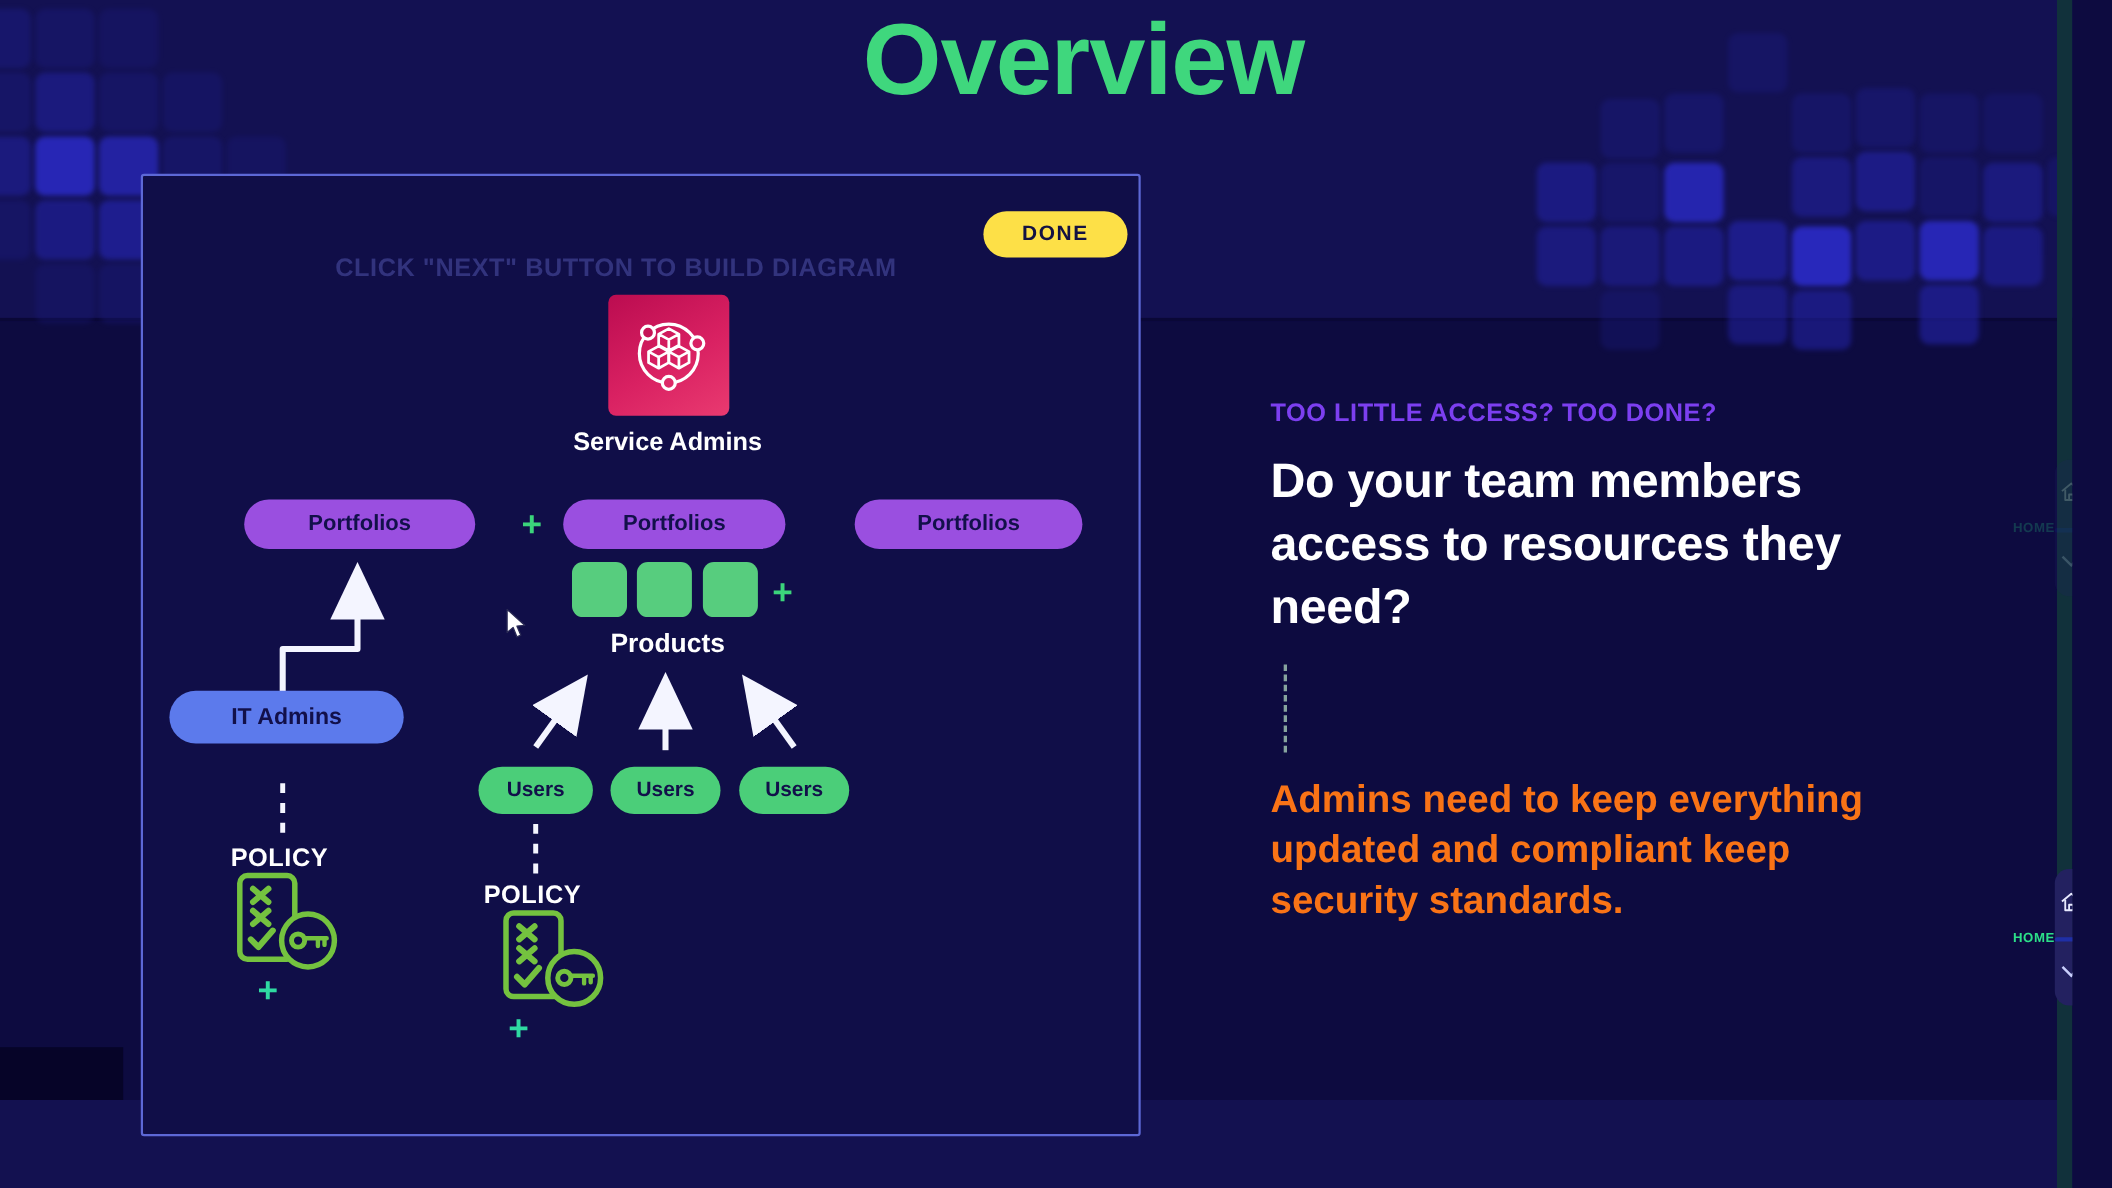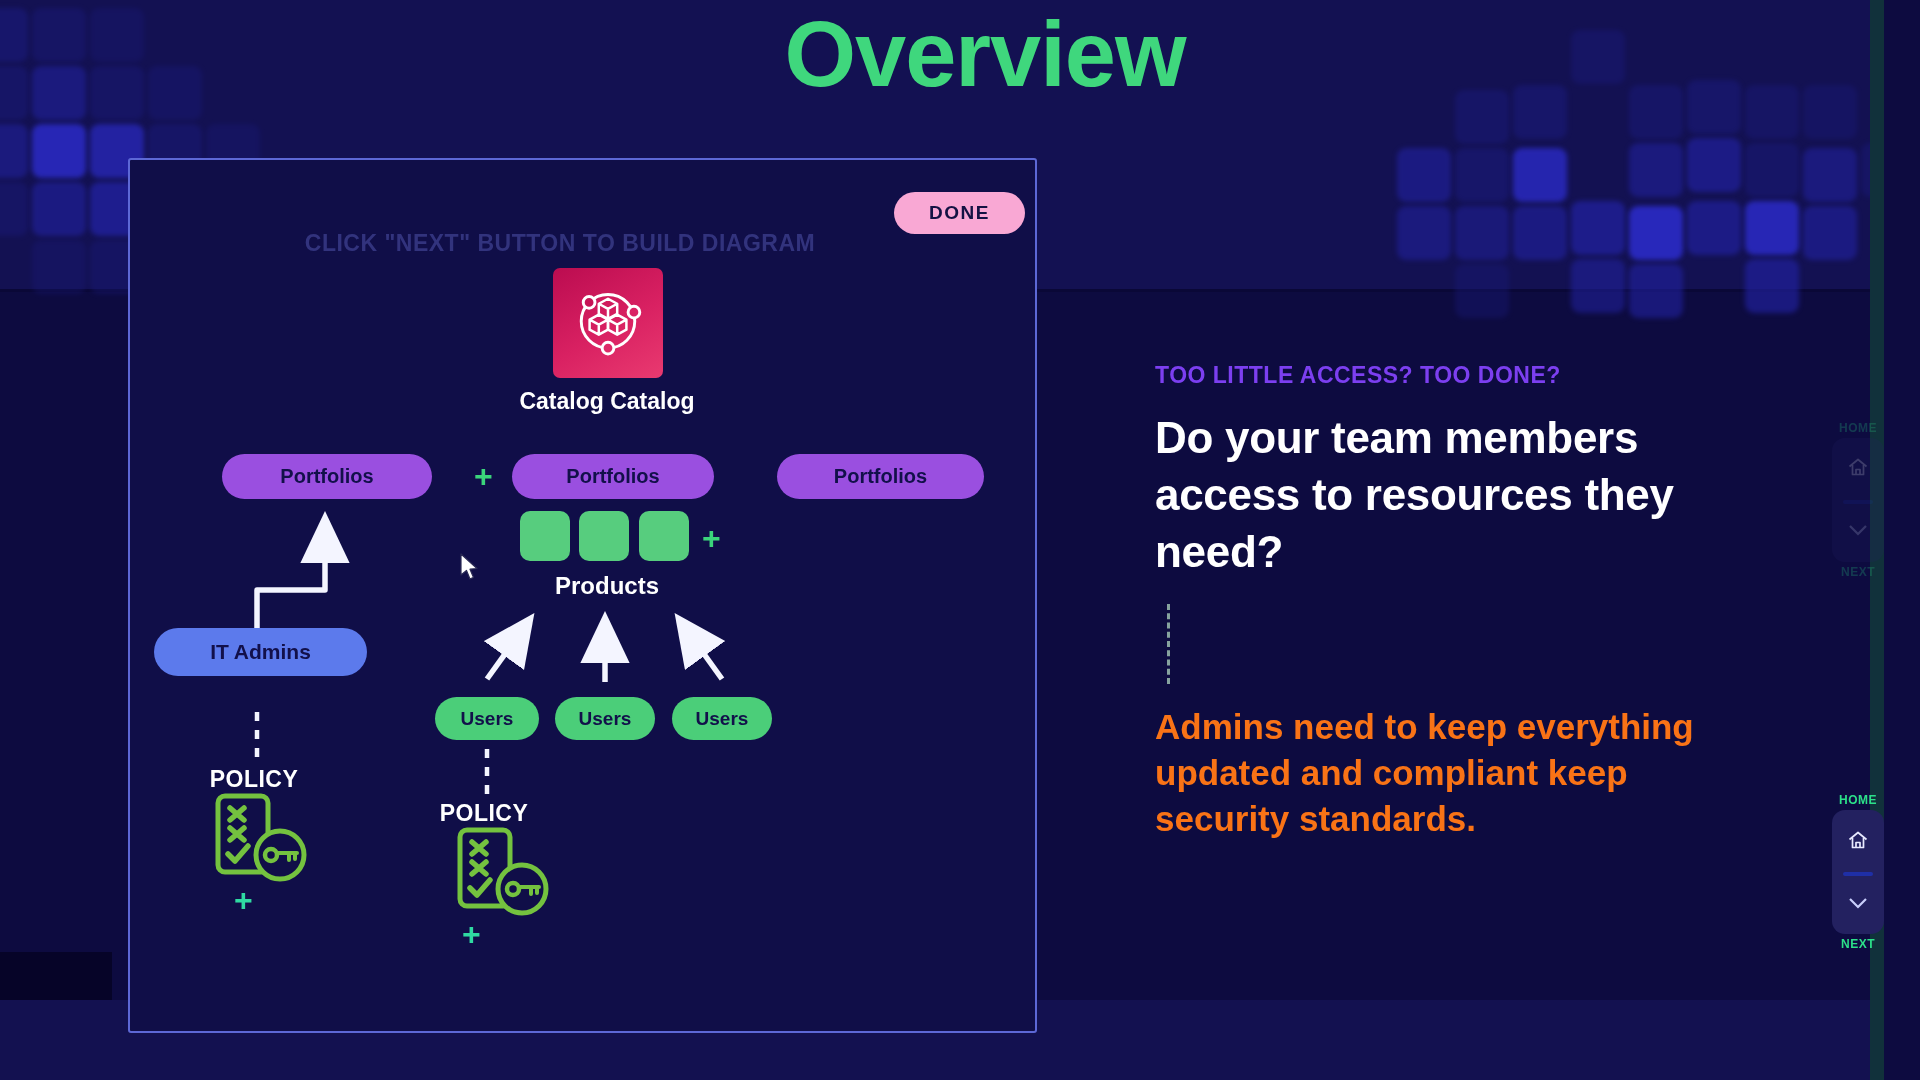--- a/index.html
+++ b/index.html
@@ -19,21 +19,21 @@
   
   .title { position:absolute; left:0; top:2px; width:1970px; text-align:center; z-index:2;
            font-size:92px; font-weight:bold; color:#3fd77d; letter-spacing:-1px; }
 
   
   .panel { position:absolute; left:128px; top:158px; width:909px; height:875px; z-index:3;
            border:2px solid #5d68d6; border-radius:3px; background:#100e48; }
   .panel .abs { position:absolute; }
   .instruction { left:130px; top:70px; width:600px; text-align:center; font-size:23px; font-weight:bold;
                  letter-spacing:.5px; color:#32337d; }
-  .done-btn { left:764px; top:32px; width:131px; height:42px; border-radius:21px; background:#f9a8d4;
+  .done-btn { left:764px; top:32px; width:131px; height:42px; border-radius:21px; background:#fde047;
               color:#141243; font-size:19px; font-weight:bold; letter-spacing:1.5px; border:none;
               display:flex; align-items:center; justify-content:center; cursor:pointer; }
   .sc-icon { left:423px; top:108px; width:110px; height:110px; border-radius:7px;
              background:linear-gradient(150deg,#bb0c50 0%,#d92162 55%,#e93a70 100%);
              display:flex; align-items:center; justify-content:center; }
   .sc-label { left:327px; top:228px; width:300px; text-align:center; color:#fff; font-size:23px; font-weight:bold; }
 
   .pill { border-radius:23px; display:flex; align-items:center; justify-content:center;
           font-weight:bold; color:#12104a; }
   .pill.purple { background:#9a4fe0; height:45px; top:294px; font-size:20px; }
@@ -51,21 +51,21 @@
   .arrows { left:0; top:0; width:909px; height:875px; pointer-events:none; }
 
   
   .aside { position:absolute; left:1155px; top:362px; width:630px; z-index:2; }
   .kicker { color:#7c3ff0; font-size:23px; font-weight:bold; letter-spacing:.5px; margin-bottom:20px; }
   .heading { color:#ffffff; font-size:44px; font-weight:bold; line-height:57px; letter-spacing:-.3px; }
   .v-dash { width:0; height:80px; border-left:3px dashed #86a39e; margin:24px 0 0 12px; }
   .note { color:#f97316; font-size:35px; font-weight:bold; line-height:46px; margin-top:20px; }
 
   
-  .nav { position:absolute; left:1830px; width:56px; z-index:7; display:flex; flex-direction:column; align-items:center; }
+  .nav { position:absolute; left:1830px; width:56px; z-index:7; display:flex; flex-direction:row; align-items:center; }
   .nav.active { top:790px; }
   .nav.ghost  { top:418px; opacity:.22; }
   .nav-label { color:#2ce089; font-size:12px; font-weight:bold; letter-spacing:.5px; margin:3px 0; }
   .nav-box { width:52px; height:124px; border-radius:13px; background:#232160;
              display:flex; flex-direction:column; align-items:center; justify-content:space-evenly; }
   .nav-div { width:30px; height:4px; border-radius:2px; background:#1f2fa6; }
   .nav-btn { background:none; border:none; cursor:pointer; display:flex; align-items:center; justify-content:center; }
 
   .cursor { position:absolute; left:459px; top:553px; z-index:9; }
 </style>
@@ -156,21 +156,21 @@
           <circle cx="86" cy="42" r="7" fill="#d92264"></circle>
           <circle cx="55" cy="85" r="7" fill="#dd2a68"></circle>
         </g>
         <g stroke="#ffffff" stroke-width="3" fill="none" stroke-linejoin="round">
           <path d="M55,26 L66,32 V44 L55,50 L44,44 V32 Z M44,32 L55,38 L66,32 M55,38 V50"></path>
           <path d="M44,45 L55,51 V63 L44,69 L33,63 V51 Z M33,51 L44,57 L55,51 M44,57 V69"></path>
           <path d="M66,45 L77,51 V63 L66,69 L55,63 V51 Z M55,51 L66,57 L77,51 M66,57 V69"></path>
         </g>
       </svg>
     </div>
-    <div class="abs sc-label">Catalog Catalog</div>
+    <div class="abs sc-label">Service Admins</div>
 
     <div class="abs pill purple" style="left:92px;  width:210px;">Portfolios</div>
     <div class="abs plus green" style="left:344px; top:300px;">+</div>
     <div class="abs pill purple" style="left:382px; width:202px;">Portfolios</div>
     <div class="abs pill purple" style="left:647px; width:207px;">Portfolios</div>
 
     <div class="abs prod-sq" style="left:390px;"></div>
     <div class="abs prod-sq" style="left:449px;"></div>
     <div class="abs prod-sq" style="left:509px;"></div>
     <div class="abs plus green" style="left:572px; top:362px;">+</div>

